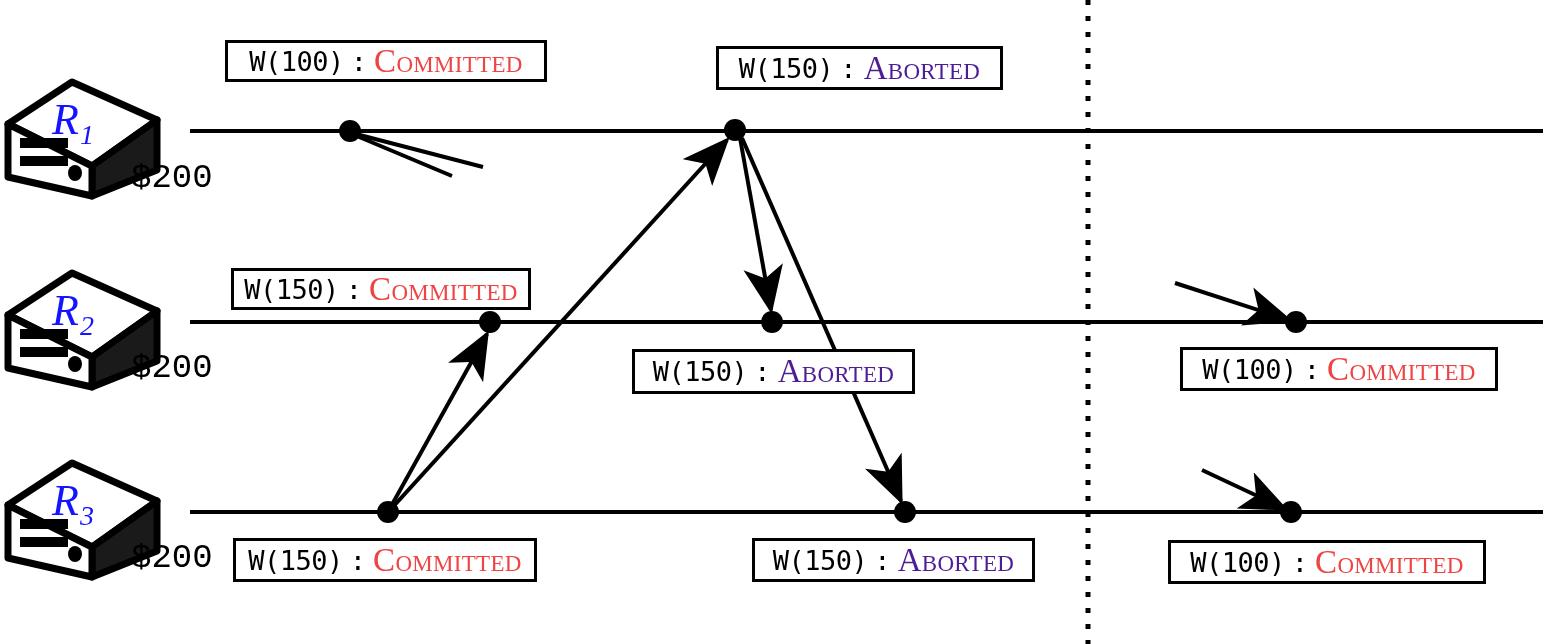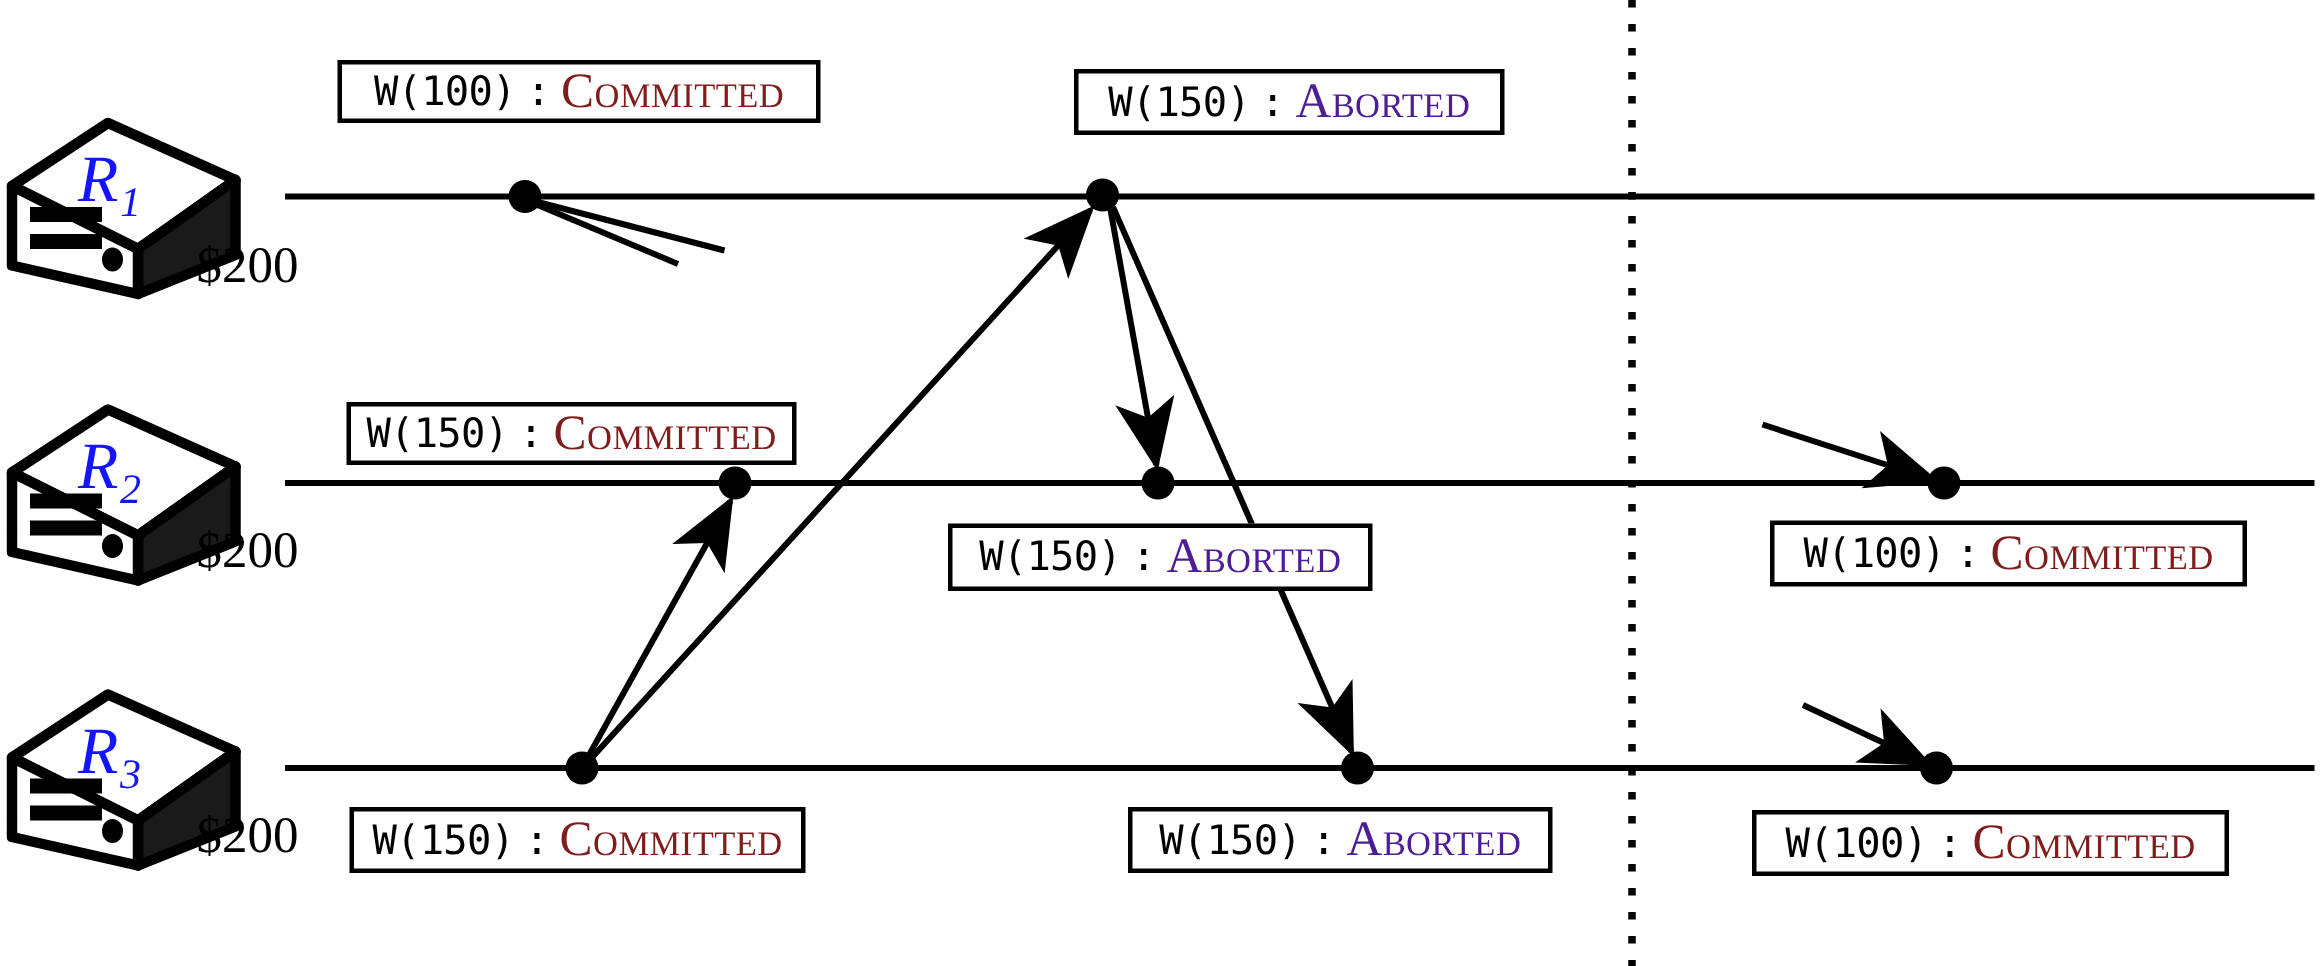--- a/index.html
+++ b/index.html
@@ -31,27 +31,27 @@
     font-size:27px;
     color:#000;
     padding:0 7px;
   }
   .lbl .st{
     font-family:"Liberation Serif","DejaVu Serif",serif;
     font-variant:small-caps;
     font-size:33px;
     letter-spacing:0.3px;
   }
-  .st.committed{color:#7f1d1d;text-align:right;}
+  .st.committed{color:#ef4444;text-align:right;}
   .st.aborted{color:#4c1d95;}
 
   
   .bal{
     position:absolute;
-    font-family:Liberation Serif, serif;
+    font-family:Liberation Mono, monospace;
     font-size:34px;
     color:#000;
     white-space:nowrap;
   }
 
   
   .srv{position:absolute;width:165px;height:130px;}
   .srv svg{width:165px;height:130px;display:block;}
   .srv .rlabel{
     font-family:"Liberation Serif","DejaVu Serif",serif;

